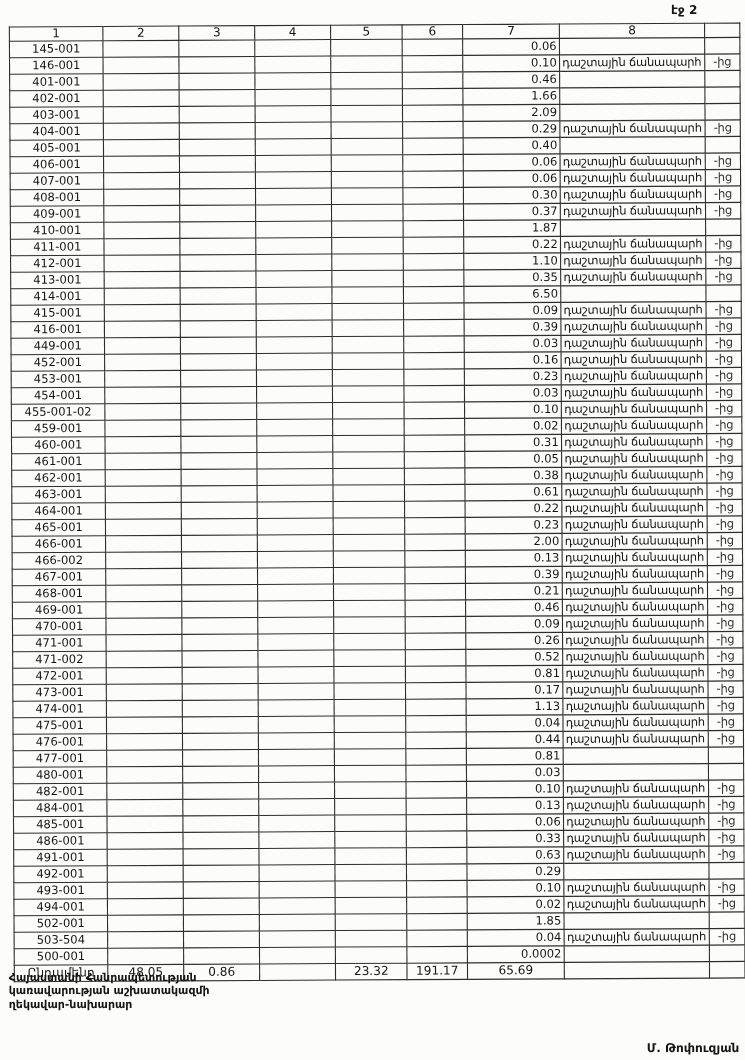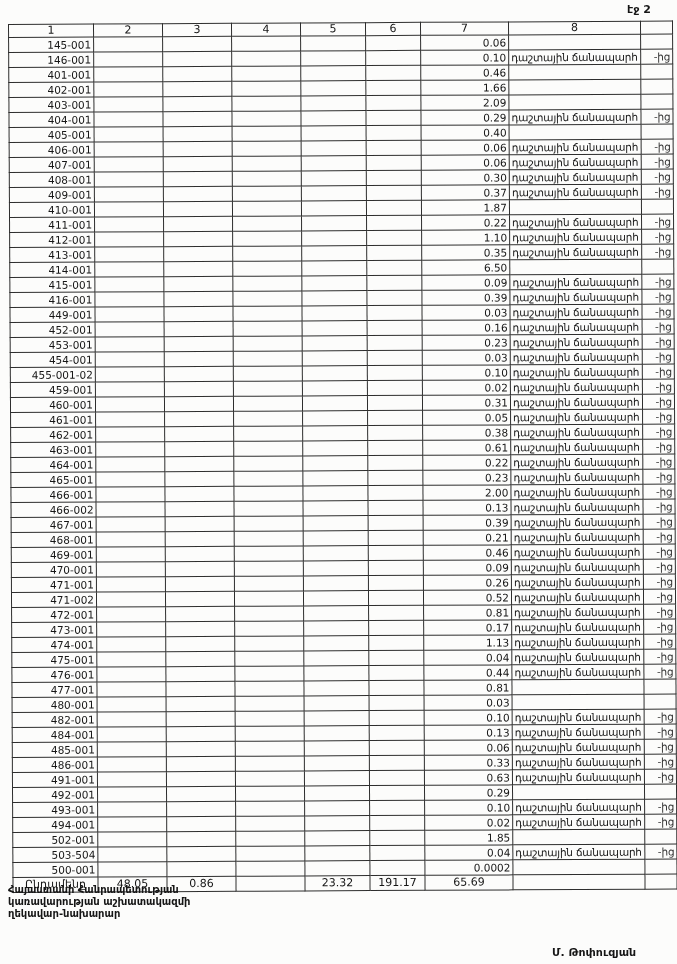--- a/index.html
+++ b/index.html
@@ -7,21 +7,21 @@
   body {
     background: #fcfcfb;
     font-family: "DejaVu Sans", sans-serif;
     color: #161616;
     position: relative;
     overflow: hidden;
   }
   .page-label {
     position: absolute;
     top: 3px;
-    left: 627px;
+    left: 610px;
     font-size: 11px;
     font-weight: bold;
   }
   table.grid {
     position: absolute;
     top: 24px;
     left: 8px;
     border-collapse: collapse;
     table-layout: fixed;
     transform: rotate(-0.3deg);
@@ -37,47 +37,47 @@
     white-space: nowrap;
     vertical-align: middle;
   }
   table.grid th {
     height: 13px;
     font-size: 11px;
     font-weight: normal;
     text-align: center;
     line-height: 12px;
   }
-  td.c1 { text-align: right; }
+  td.c1 { text-align: center; }
   td.c7 { text-align: right; }
   td.c8 { font-size: 9px; padding-left: 3px; letter-spacing: -0.2px; }
   .note-cell, th.note-cell, td.note-cell {
     border: none;
     background: transparent;
     font-size: 7.5px;
     color: #333;
-    text-align: right;
+    text-align: center;
     padding-left: 5px;
     letter-spacing: -0.2px;
   }
   tr.total-row td { font-size: 11px; }
   tr.total-row td.c1 { text-align: center; }
   tr.total-row td { text-align: center; }
   .footer-left {
     position: absolute;
     top: 884px;
     left: 8px;
     font-size: 10px;
     font-weight: bold;
     line-height: 12px;
   }
   .footer-signer {
     position: absolute;
     top: 946px;
-    left: 552px;
+    left: 588px;
     font-size: 11px;
     font-weight: bold;
   }
 </style>
 </head>
 <body>
 
 <div class="page-label">էջ 2</div>
 
 <table class="grid">

